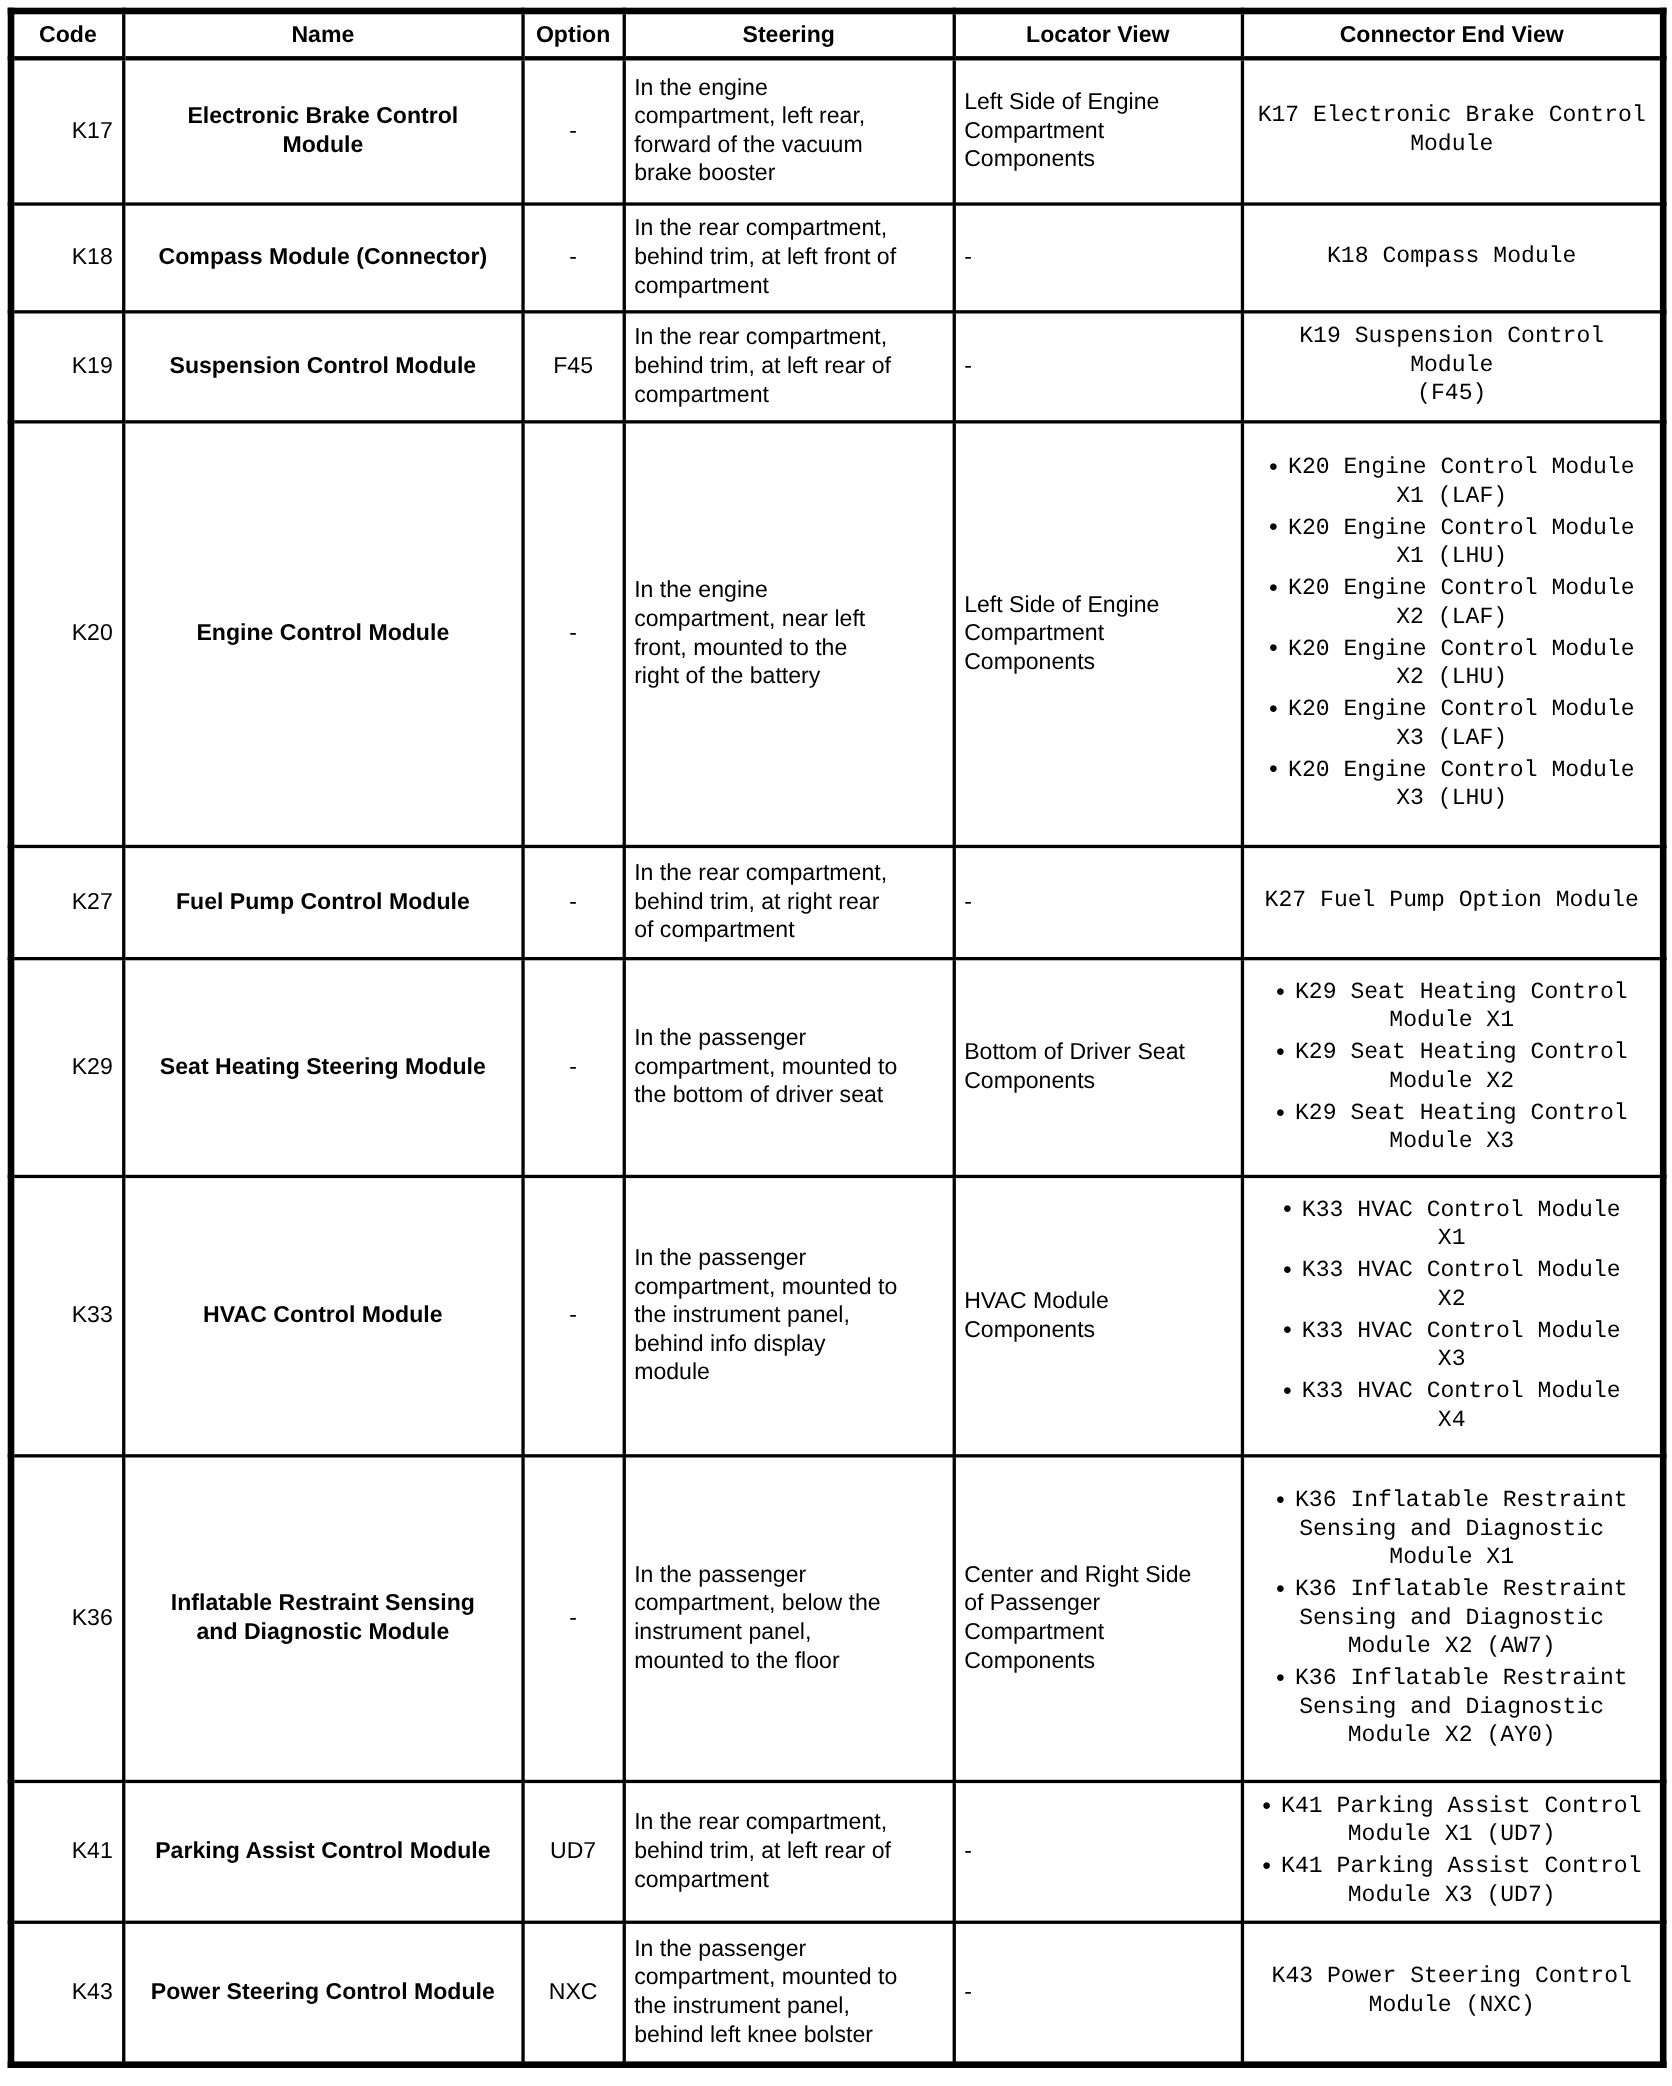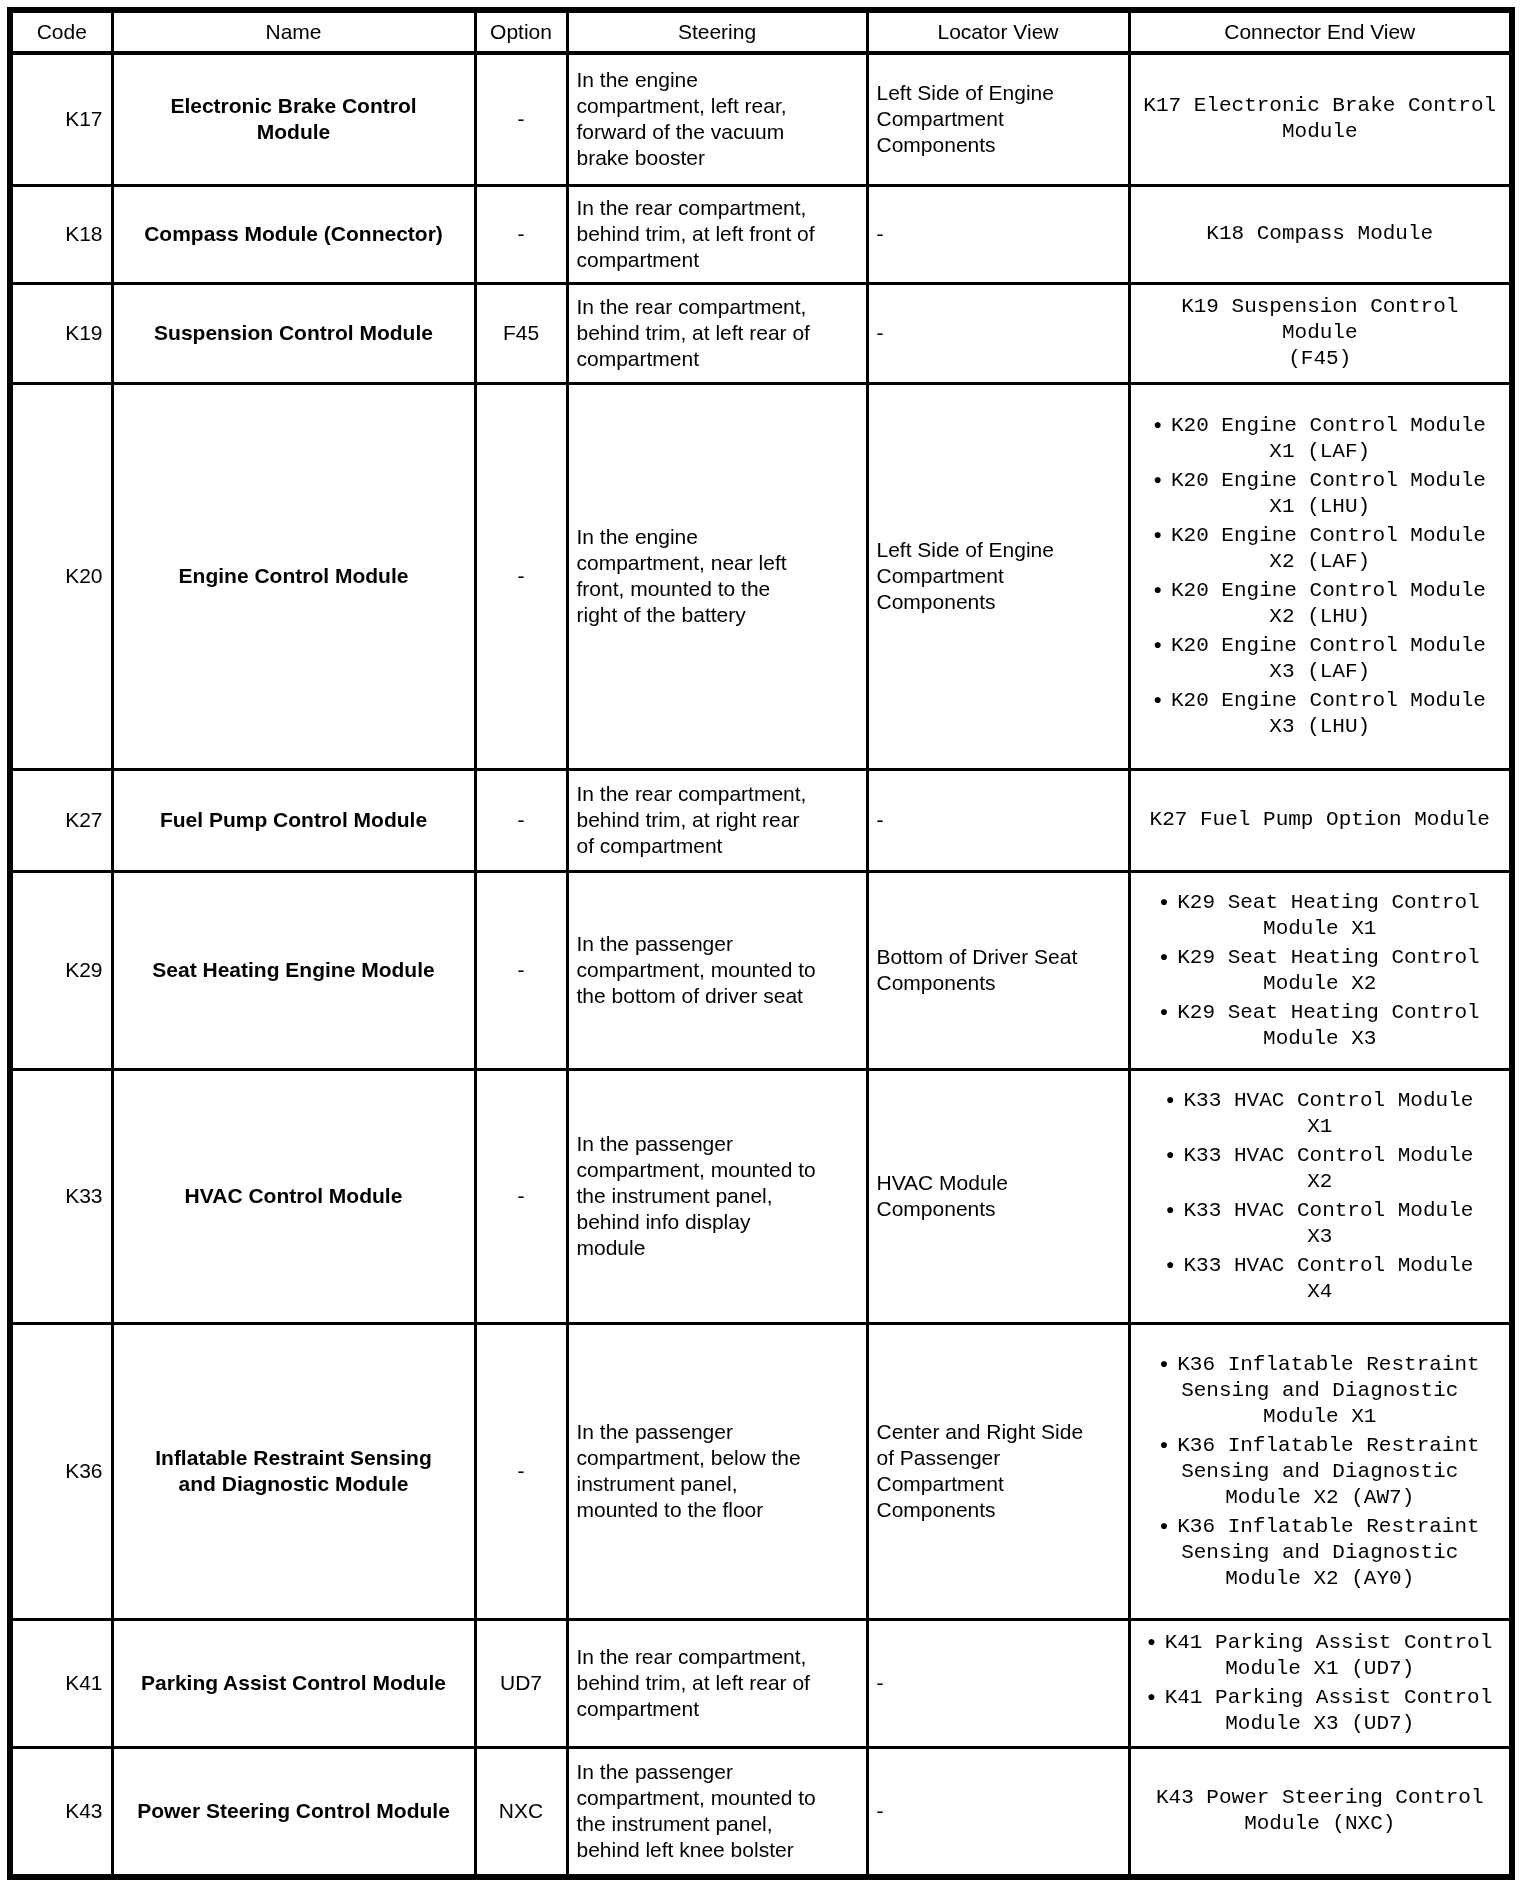--- a/index.html
+++ b/index.html
@@ -15,21 +15,21 @@
     padding:2px 8px;
     font-family:"Liberation Sans",sans-serif;
     font-size:21px;
     line-height:26px;
     color:#000;
     vertical-align:middle;
     overflow:hidden;
     word-wrap:break-word;
   }
   th{
-    font-weight:normal;
+    font-weight:bold;
     text-align:center;
     border-bottom-width:4px;
     height:34px;
     padding:2px 4px;
   }
   .c-code{text-align:right;}
   .c-name{text-align:center;font-weight:bold;}
   .c-opt{text-align:center;}
   .c-loc{text-align:left;}
   .c-lview{text-align:left;}
@@ -126,21 +126,21 @@
       <td class="c-opt">-</td>
       <td class="c-loc">In the rear compartment,<br>behind trim, at right rear<br>of compartment</td>
       <td class="c-lview">-</td>
       <td class="c-cview">
         <div class="bi">K27 Fuel Pump Option Module</div>
       </td>
     </tr>
 
     <tr class="r-k29">
       <td class="c-code">K29</td>
-      <td class="c-name">Seat Heating Engine Module</td>
+      <td class="c-name">Seat Heating Steering Module</td>
       <td class="c-opt">-</td>
       <td class="c-loc">In the passenger<br>compartment, mounted to<br>the bottom of driver seat</td>
       <td class="c-lview">Bottom of Driver Seat<br>Components</td>
       <td class="c-cview">
         <div class="bi"><span class="blt">●</span><span>K29 Seat Heating Control<br>Module X1</span></div>
         <div class="bi"><span class="blt">●</span><span>K29 Seat Heating Control<br>Module X2</span></div>
         <div class="bi"><span class="blt">●</span><span>K29 Seat Heating Control<br>Module X3</span></div>
       </td>
     </tr>
 

